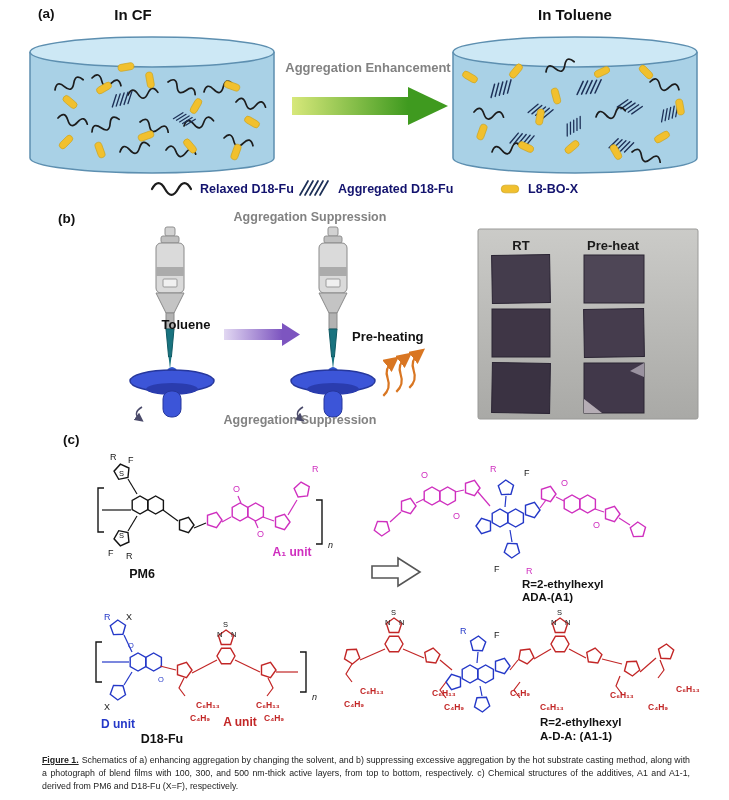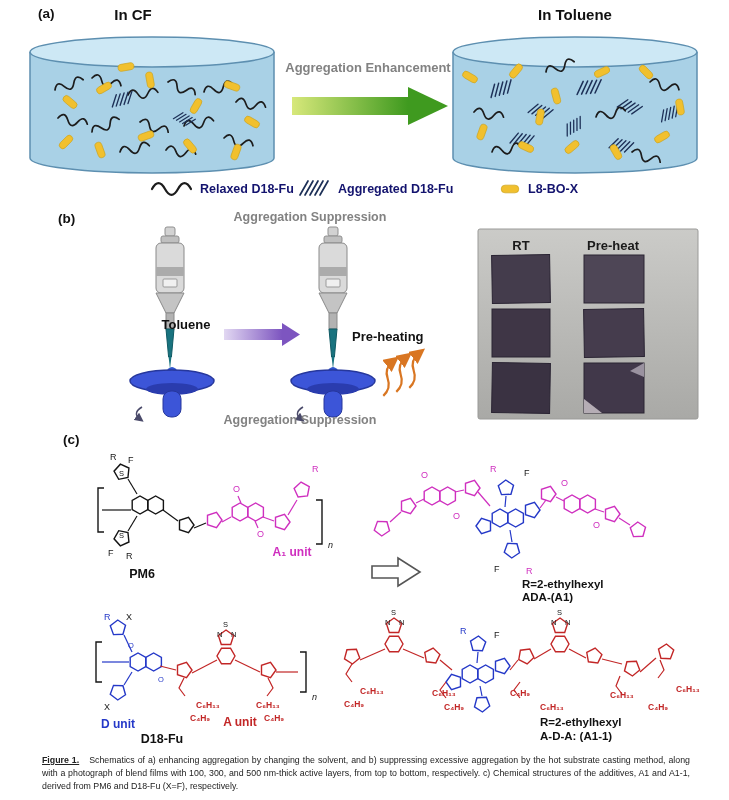--- a/index.html
+++ b/index.html
@@ -22,21 +22,21 @@
   .tUnit{font-size:12px;font-weight:bold;fill:currentColor;}
   .tName{font-size:12.5px;font-weight:bold;fill:#111;}
   .tN{font-size:9px;font-style:italic;fill:#161616;}
   .tR{fill:#cf2fbf;}
   .tBlue{fill:#2438c8;}
   .bond{stroke:currentColor;stroke-width:1.2;fill:none;}
   .brk{stroke:#161616;stroke-width:1.4;fill:none;}
   .ring{fill:none;stroke:currentColor;stroke-width:1.4;}
   .caption{position:absolute;left:42px;top:754px;width:648px;font-size:8.8px;
            line-height:1.45;color:#222;text-align:justify;}
-  .cap-bold{font-weight:bold;margin-right:10px;text-decoration:underline;}
+  .cap-bold{font-weight:bold;margin-right:3px;text-decoration:underline;}
 </style>
 </head>
 <body>
 
 <div class="figure">
 
 <svg class="abs" style="left:0;top:0" width="729" height="205">
   <defs>
     <path id="sq" d="M0,0 q5,-9 10,0 t10,0 t10,0" fill="none" stroke="#1c1c1c" stroke-width="1.7" stroke-linecap="round"></path>
     <g id="agg" stroke="#1d3057" stroke-width="1.7" stroke-linecap="round">

